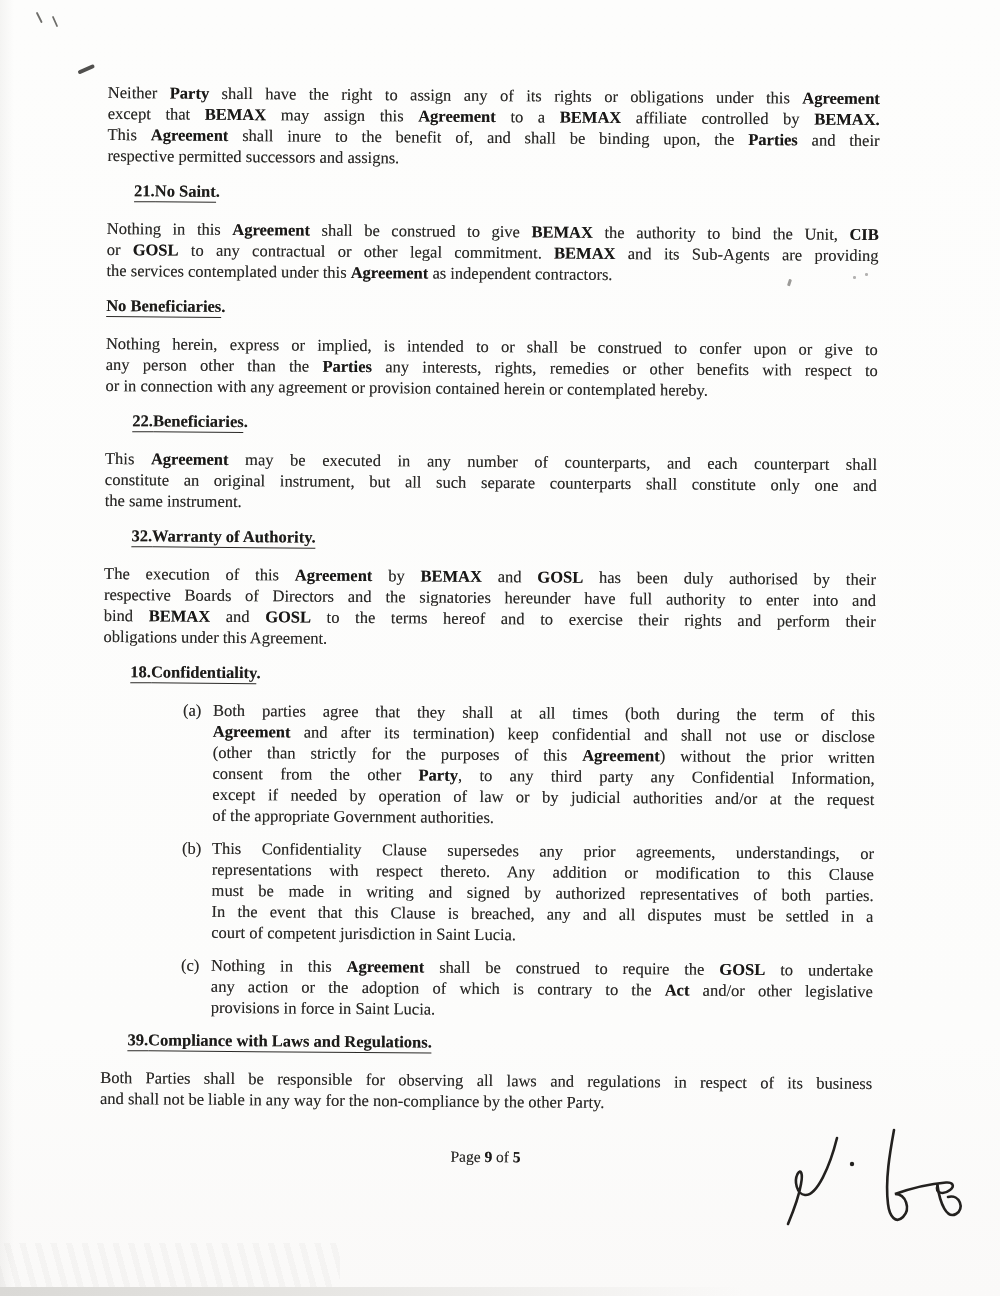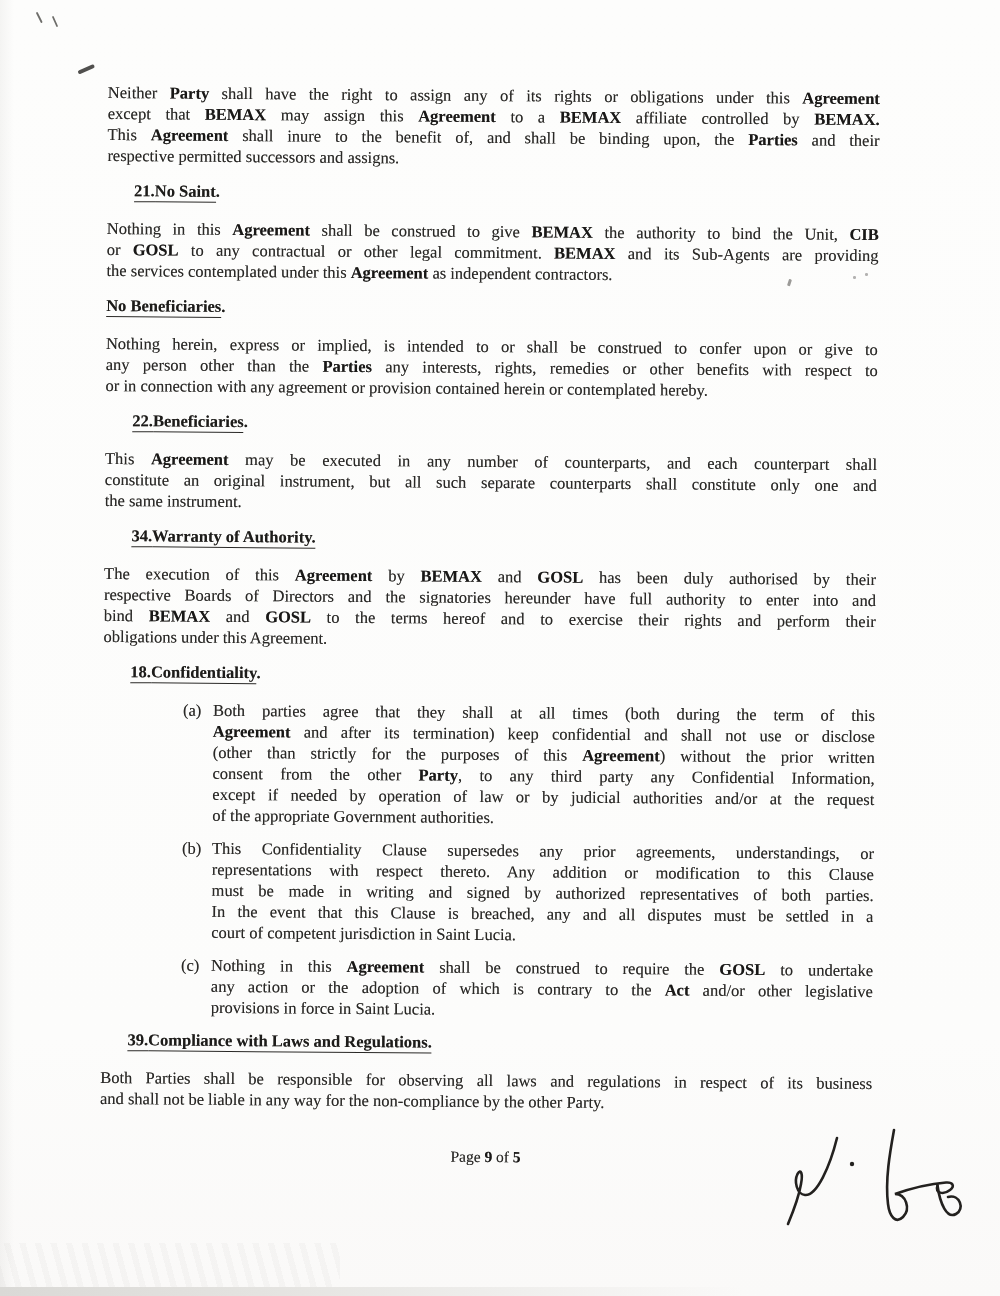--- a/index.html
+++ b/index.html
@@ -94,21 +94,21 @@
         <div class="line">Nothing herein, express or implied, is intended to or shall be construed to confer upon or give to</div>
         <div class="line">any person other than the <b>Parties</b> any interests, rights, remedies or other benefits with respect to</div>
         <div class="line last">or in connection with any agreement or provision contained herein or contemplated hereby.</div>
       </div>
       <div class="heading indent-1"><span class="hnum">22.</span><span class="htitle">Beneficiaries</span><span class="hsuffix">.</span></div>
       <div class="para">
         <div class="line">This <b>Agreement</b> may be executed in any number of counterparts, and each counterpart shall</div>
         <div class="line">constitute an original instrument, but all such separate counterparts shall constitute only one and</div>
         <div class="line last">the same instrument.</div>
       </div>
-      <div class="heading indent-1"><span class="hnum">34.</span><span class="htitle">Warranty of Authority.</span></div>
+      <div class="heading indent-1"><span class="hnum">32.</span><span class="htitle">Warranty of Authority.</span></div>
       <div class="para">
         <div class="line">The execution of this <b>Agreement</b> by <b>BEMAX</b> and <b>GOSL</b> has been duly authorised by their</div>
         <div class="line">respective Boards of Directors and the signatories hereunder have full authority to enter into and</div>
         <div class="line">bind <b>BEMAX</b> and <b>GOSL</b> to the terms hereof and to exercise their rights and perform their</div>
         <div class="line last">obligations under this Agreement.</div>
       </div>
       <div class="heading indent-1"><span class="hnum">18.</span><span class="htitle">Confidentiality</span><span class="hsuffix">.</span></div>
       <div class="list-item">
         <span class="li-label">(a)</span>
         <div class="li-body">

